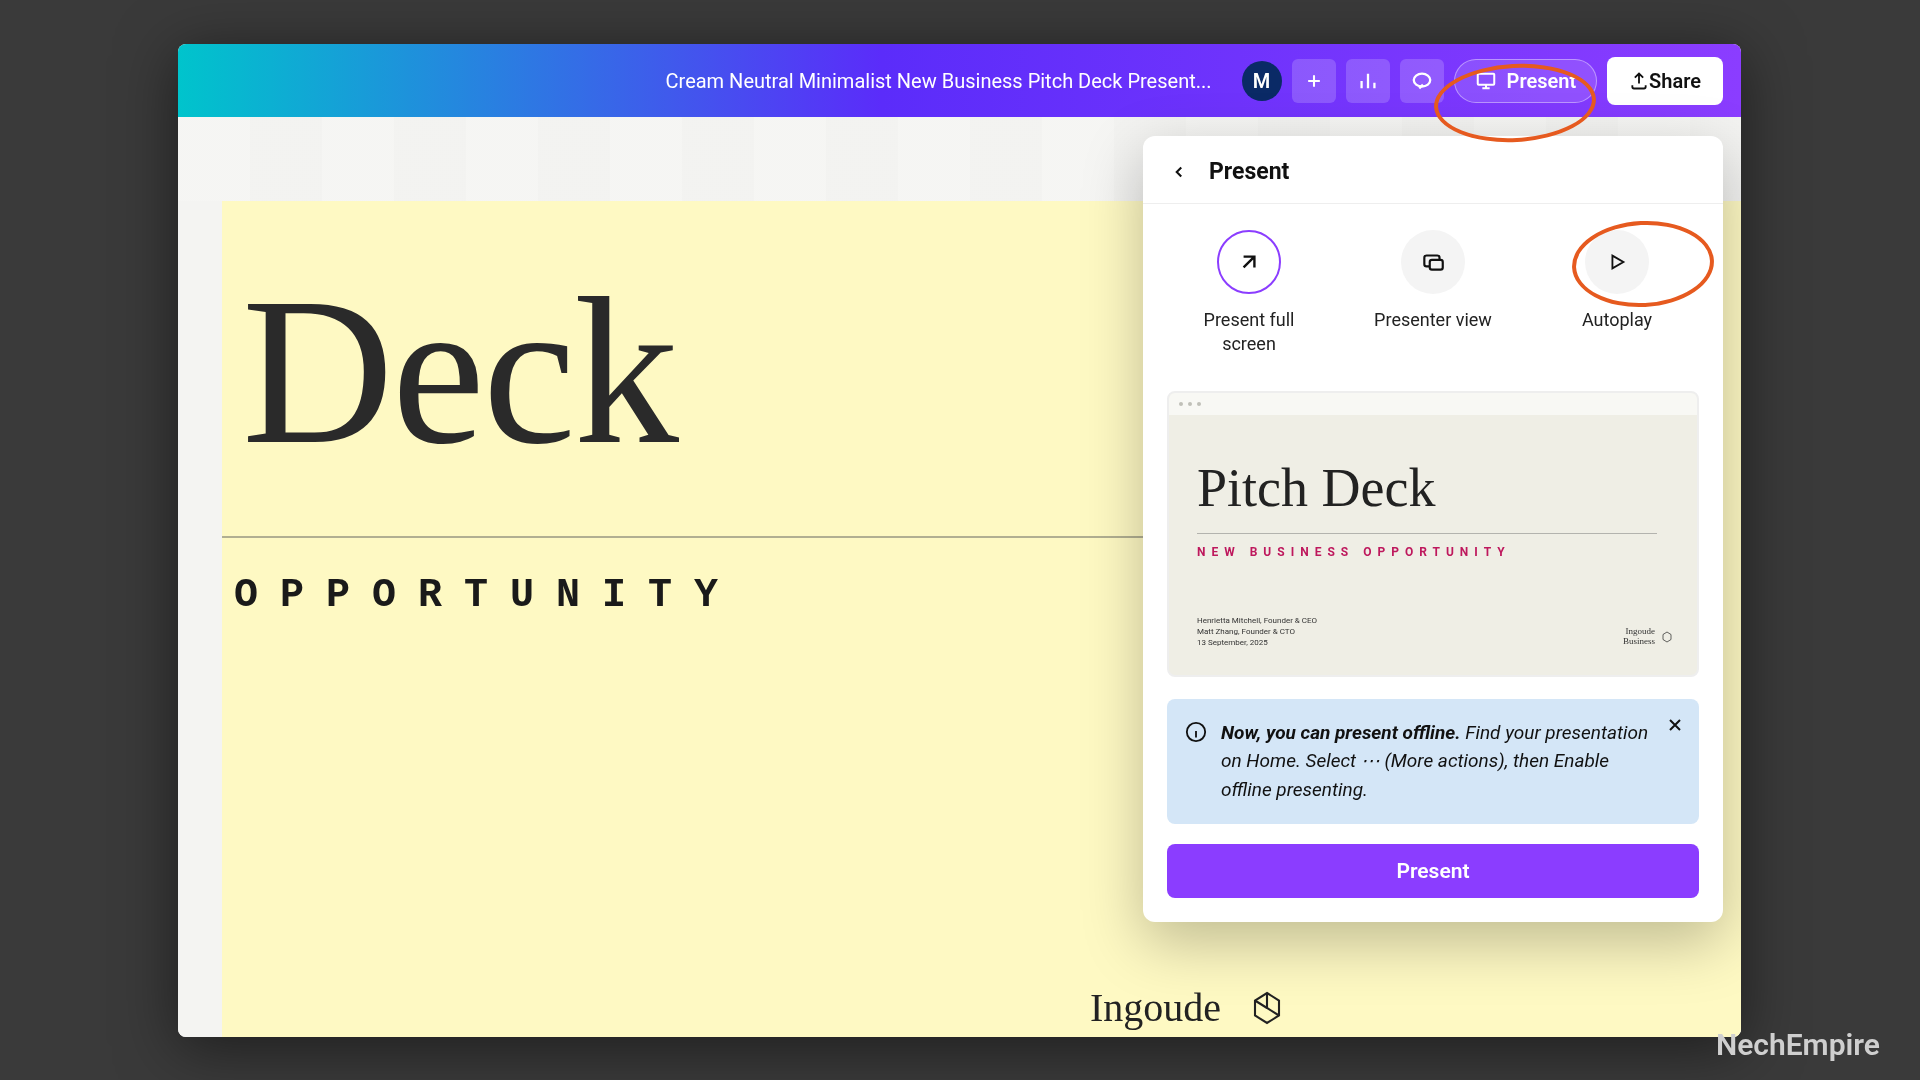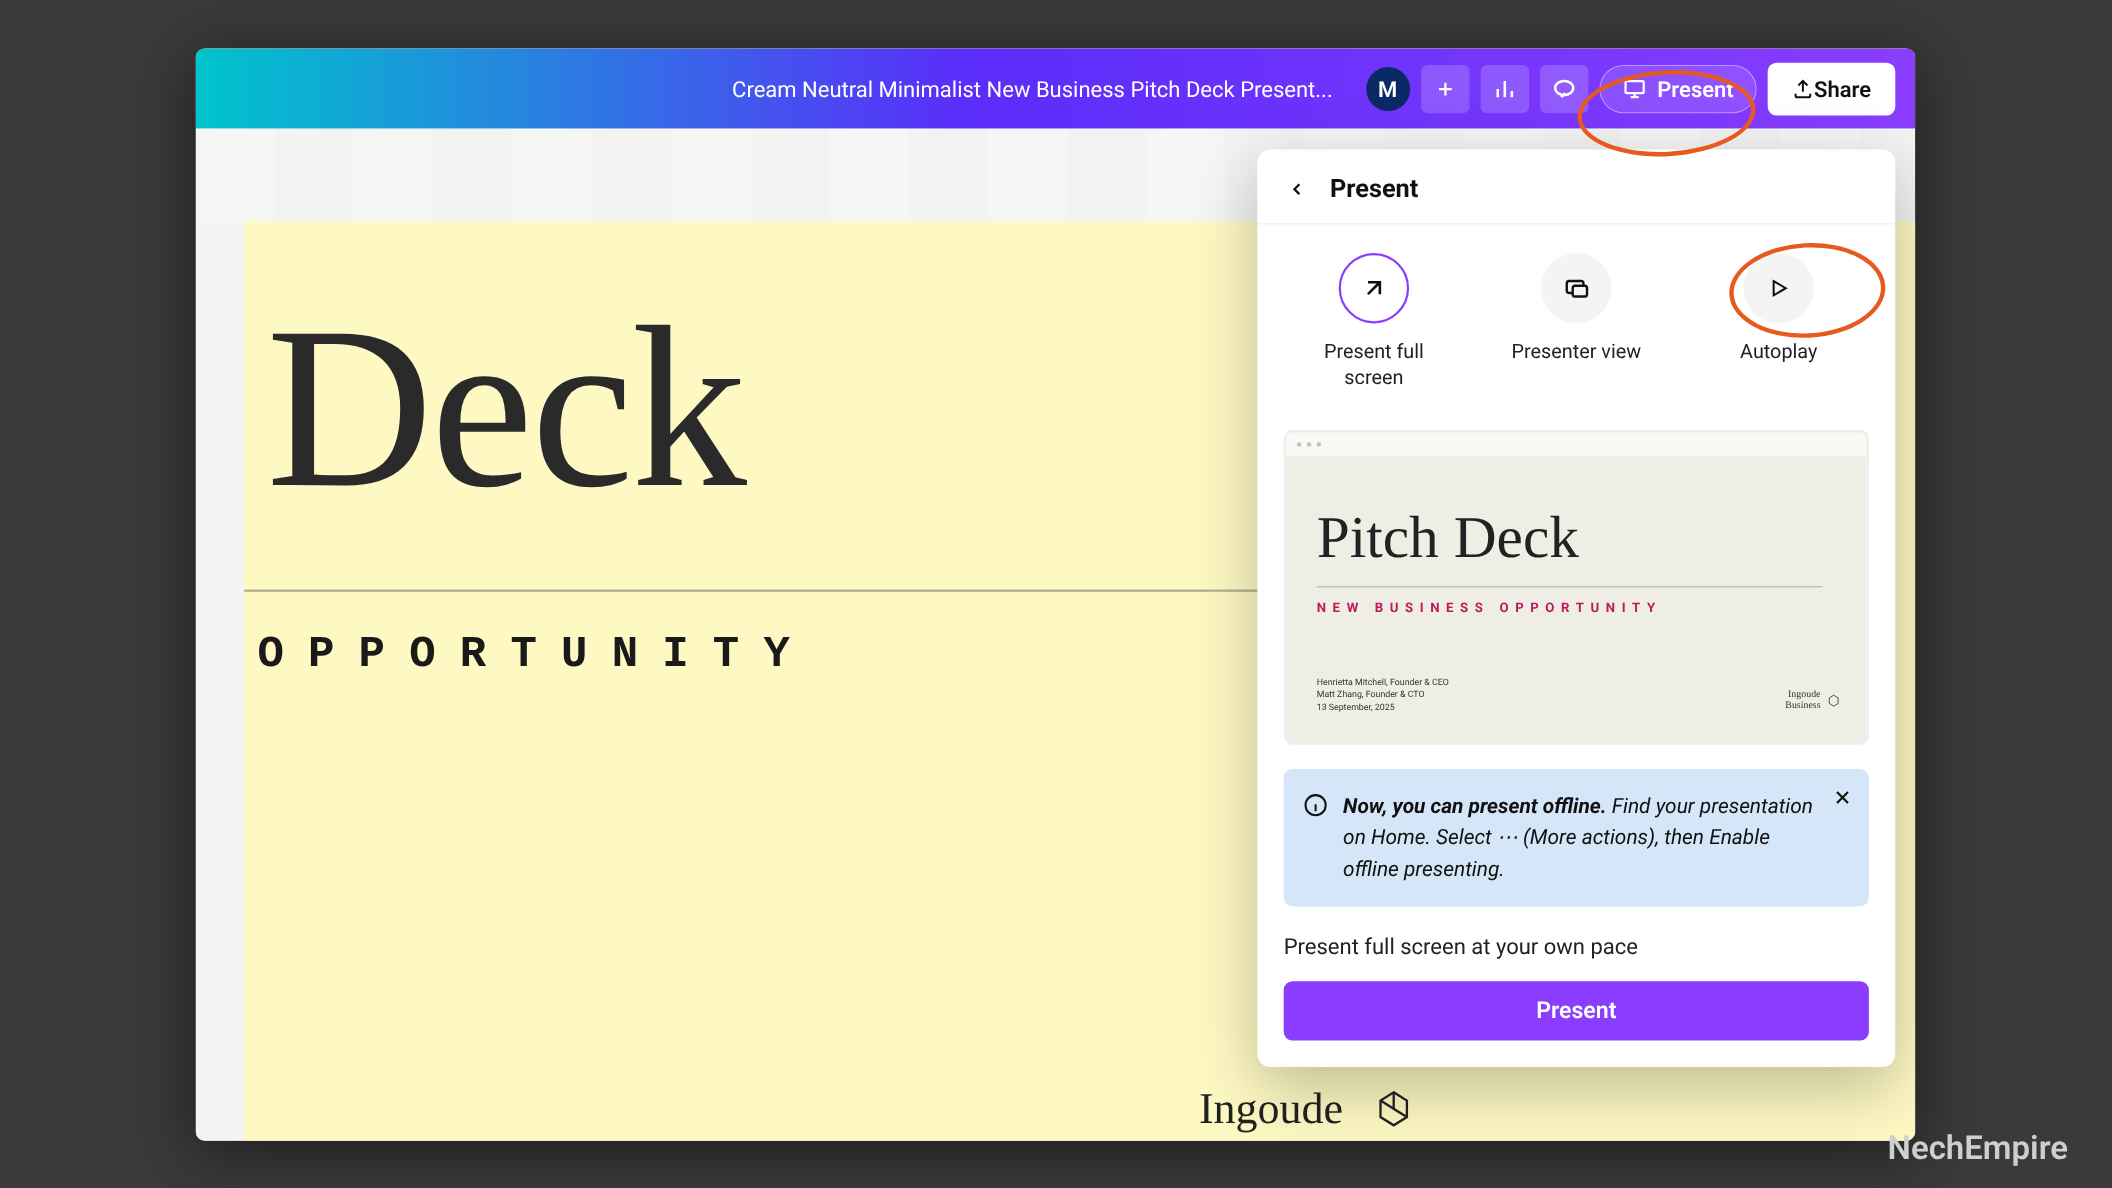--- a/index.html
+++ b/index.html
@@ -389,21 +389,20 @@
       <div class="info-text">
         <b>Now, you can present offline.</b><span> Find your presentation on Home. Select ⋯ (More actions), then Enable offline presenting.</span>
       </div>
       <div class="info-close">
         <svg width="20" height="20" viewBox="0 0 24 24" fill="none" stroke="#111" stroke-width="2.4">
             <path d="M6 6l12 12M18 6L6 18"></path>
           </svg>
       </div>
     </div>
 
-    <div class="help-text">Present full screen at your own pace</div>
 
     <div class="main-present">Present</div>
   </div>
 
   <div class="annot annot1"></div>
   <div class="annot annot2"></div>
 </div>
 
 <div class="watermark">NechEmpire</div>
 

